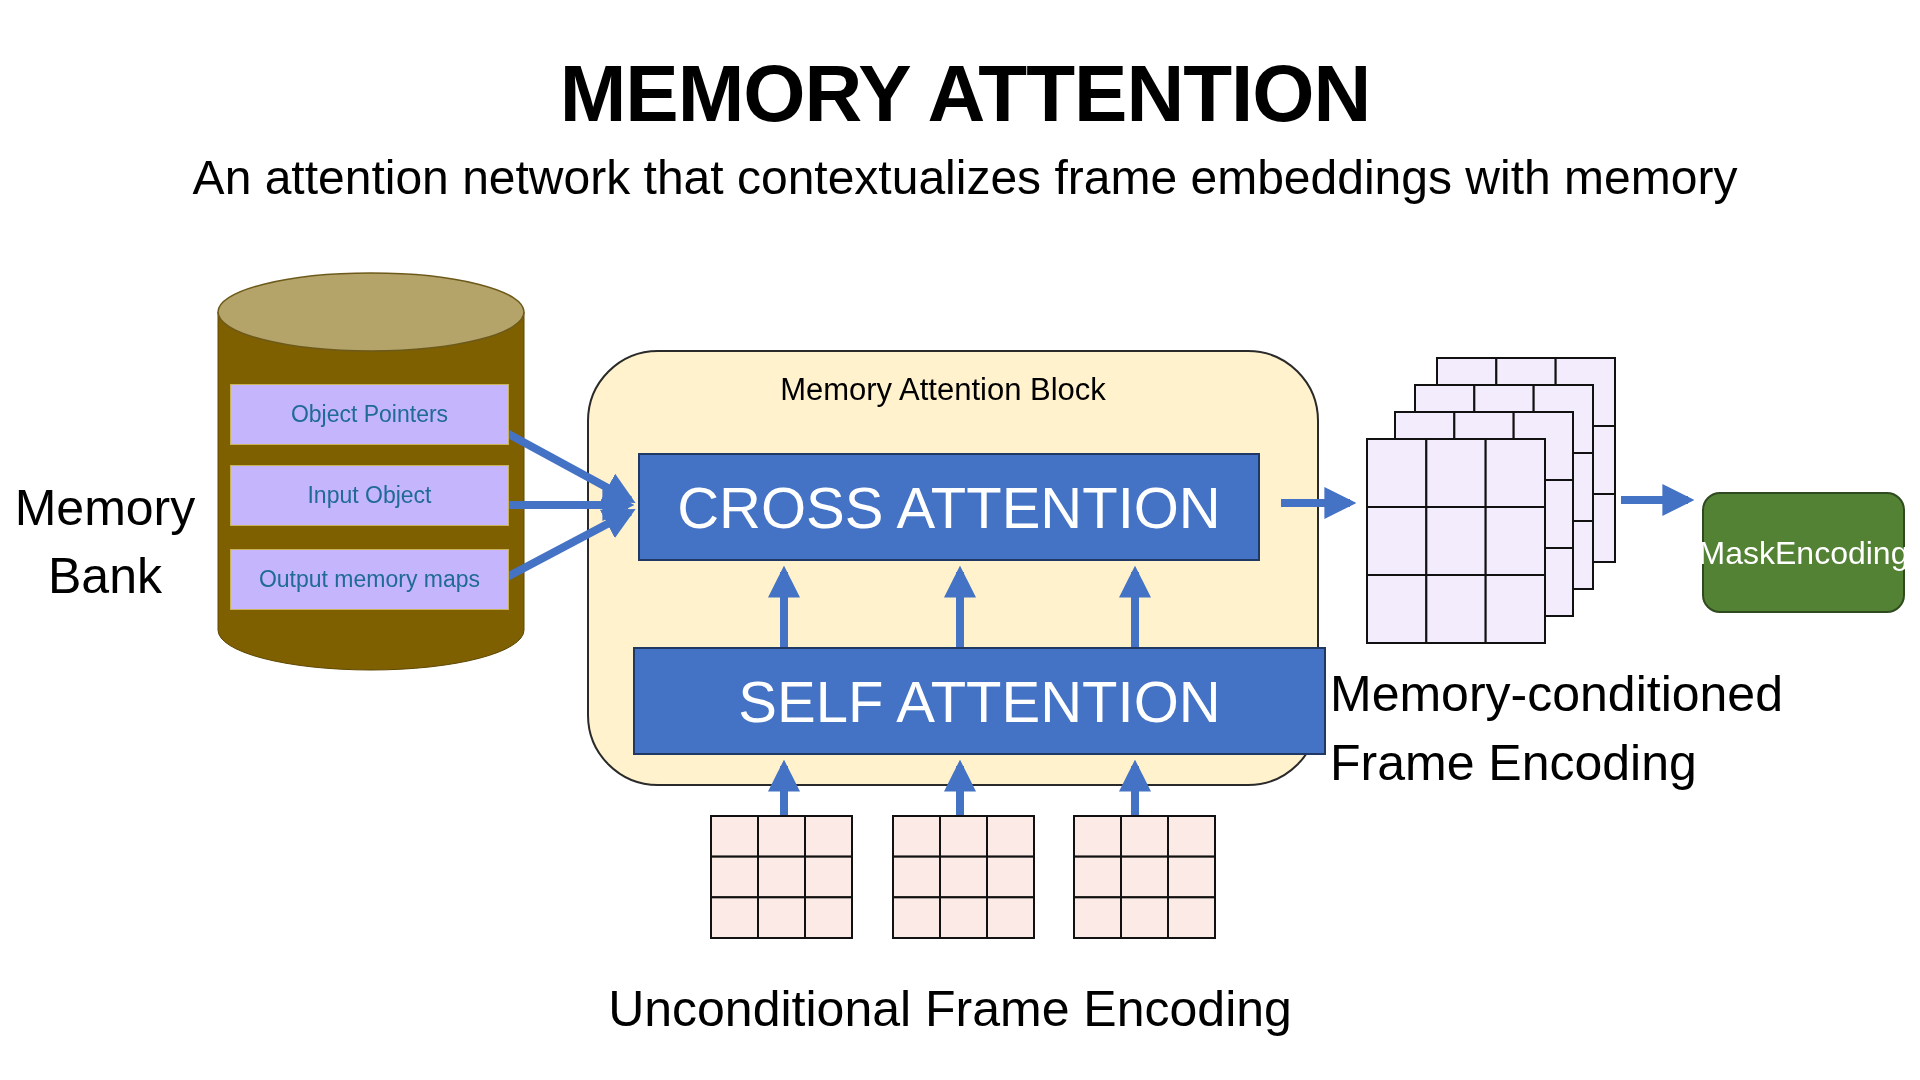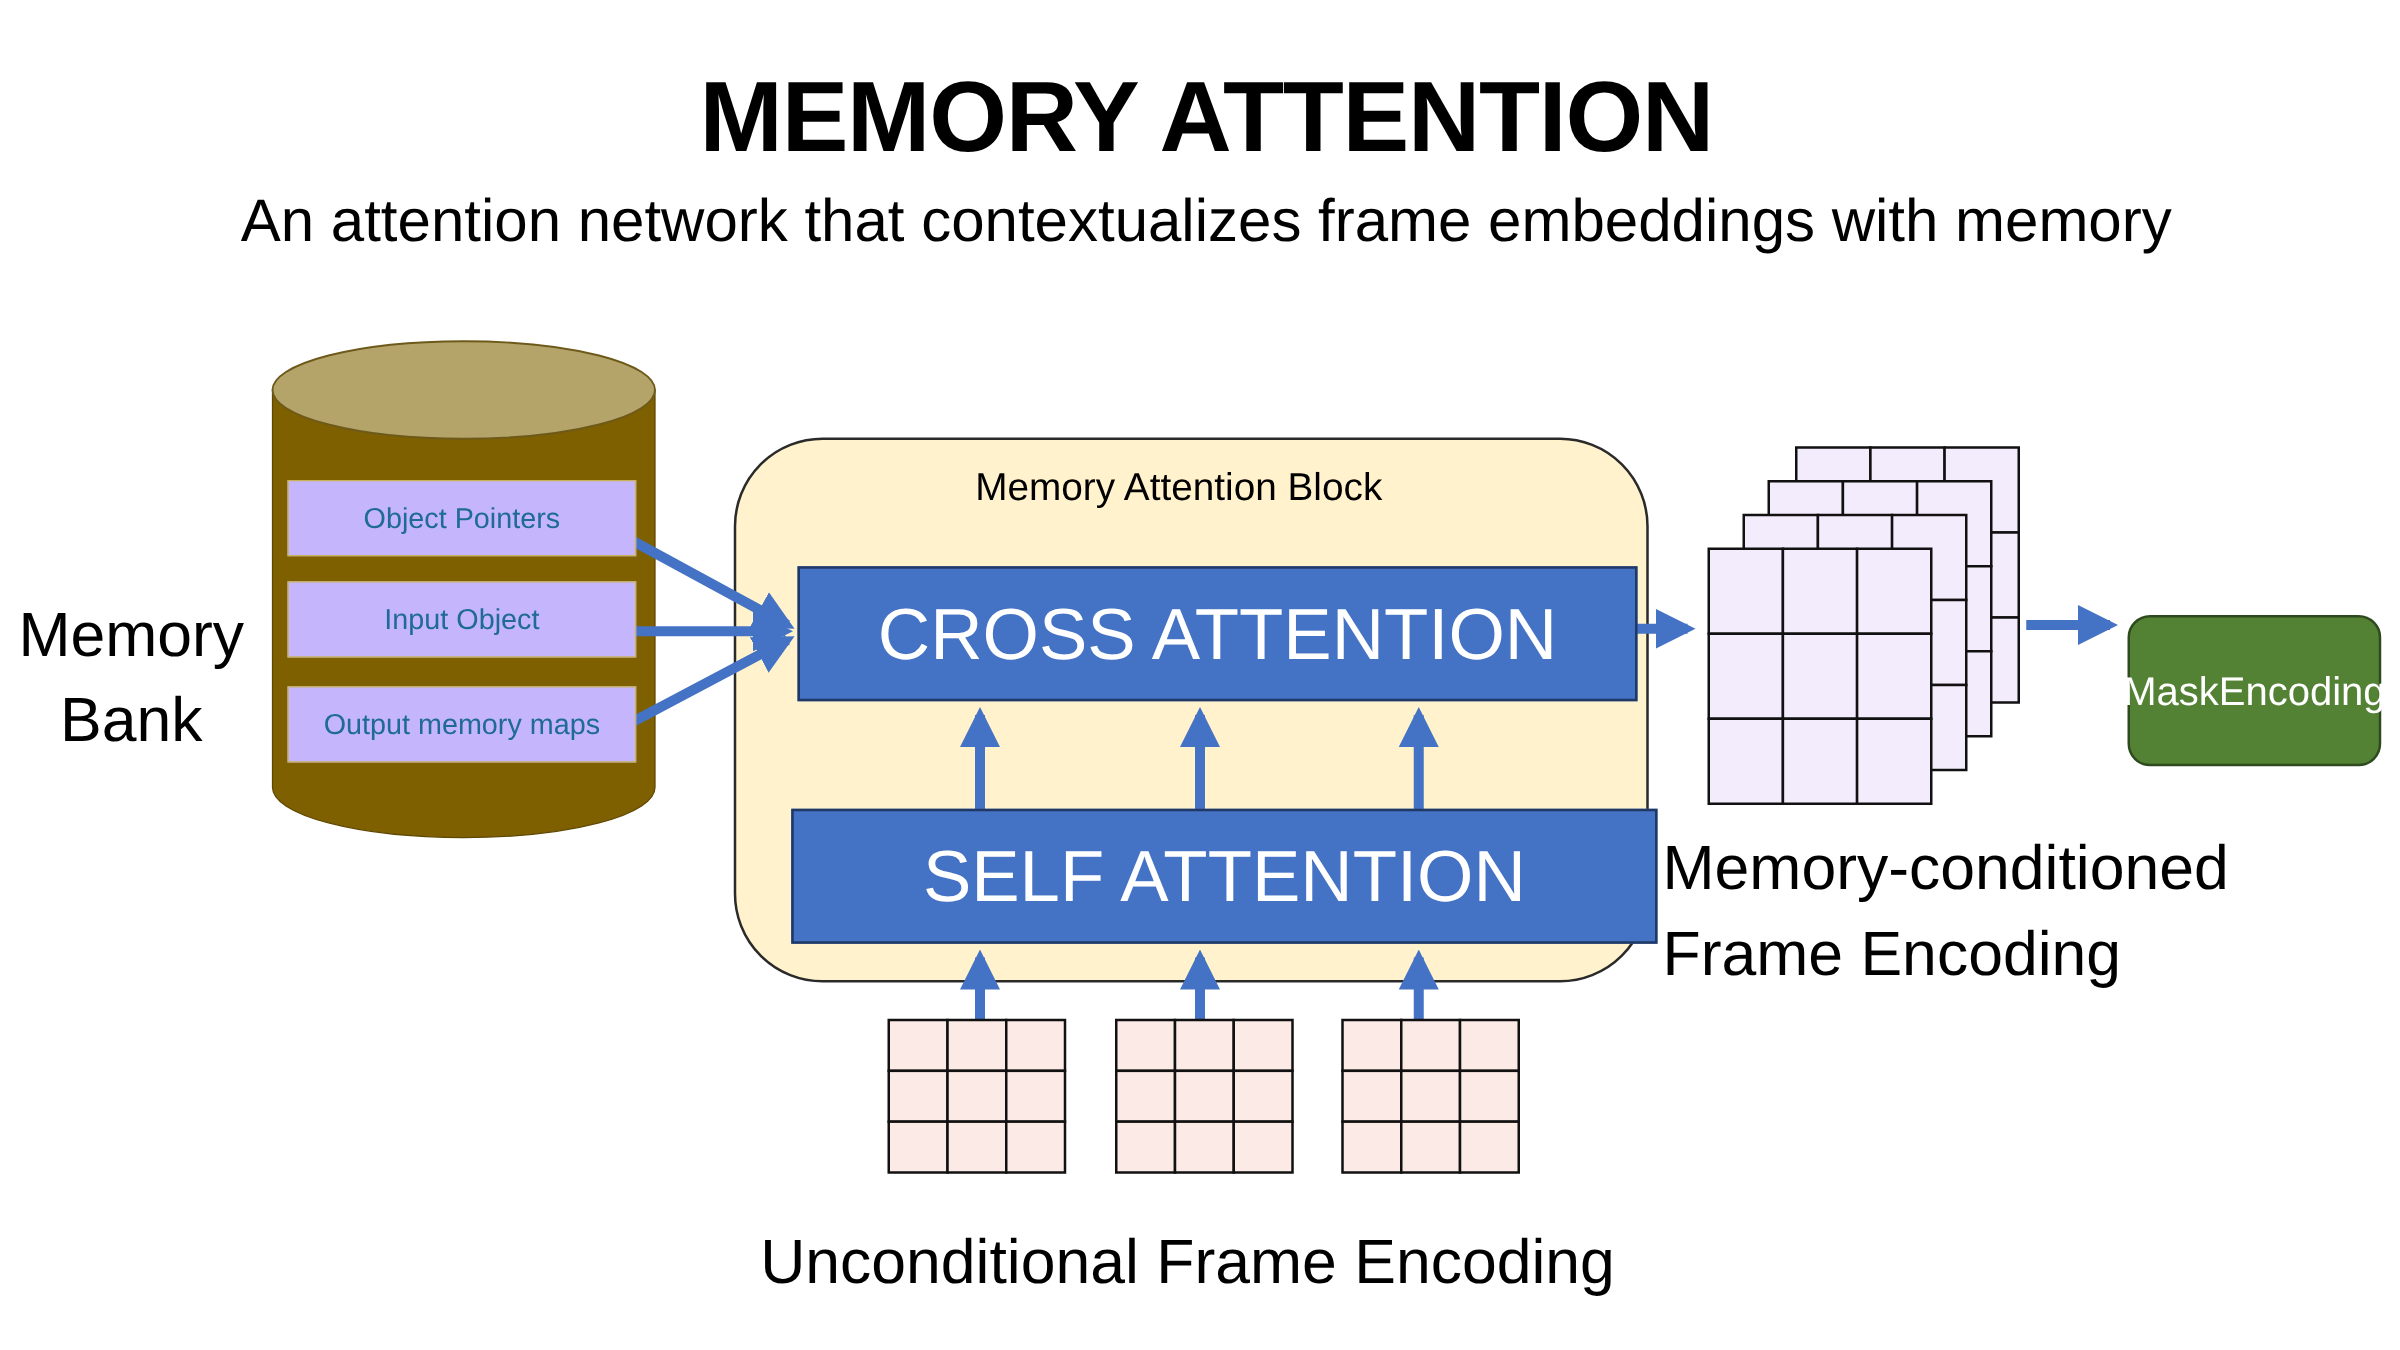--- a/index.html
+++ b/index.html
@@ -9,21 +9,21 @@
   #title { left: 0; width: 1930px; top: 48px; text-align: center; font-size: 80px; font-weight: bold; letter-spacing: -1px; }
   #subtitle { left: 0; width: 1930px; top: 150px; text-align: center; font-size: 48px; }
   #diagram { position: absolute; left: 0; top: 0; }
   .cyl-box { position: absolute; left: 230px; width: 279px; height: 61px; background: #c4b5fd;
              border: 1px solid #c9b25a; box-sizing: border-box; display: flex; align-items: center;
              justify-content: center; color: #1f6a96; font-size: 23px; }
   .mem-bank { left: 0px; width: 210px; text-align: center; font-size: 50px; line-height: 68px; top: 474px; }
   .block-label { left: 588px; width: 710px; top: 372px; text-align: center; font-size: 31px; }
   .attn { position: absolute; background: #4472c4; border: 2px solid #1f3864; box-sizing: border-box;
           color: #fff; display: flex; align-items: center; justify-content: center; font-size: 58px; }
-  #cross { left: 638px; top: 453px; width: 672px; height: 108px; }
+  #cross { left: 638px; top: 453px; width: 622px; height: 108px; }
   #self { left: 633px; top: 647px; width: 693px; height: 108px; }
   .bottom-label { left: 560px; width: 780px; top: 980px; text-align: center; font-size: 50px; }
   .right-label { left: 1330px; width: 520px; top: 660px; font-size: 50px; line-height: 69px; }
   #mask { position: absolute; left: 1702px; top: 445px; width: 203px; height: 121px; background: #548235;
           border: 2px solid #2e4a1e; border-radius: 18px; box-sizing: border-box; color: #fff;
           font-size: 32px; line-height: 42px; display: flex; flex-direction: row; align-items: center; justify-content: center; margin-top: 47px; }
 </style>
 </head>
 <body>
 

